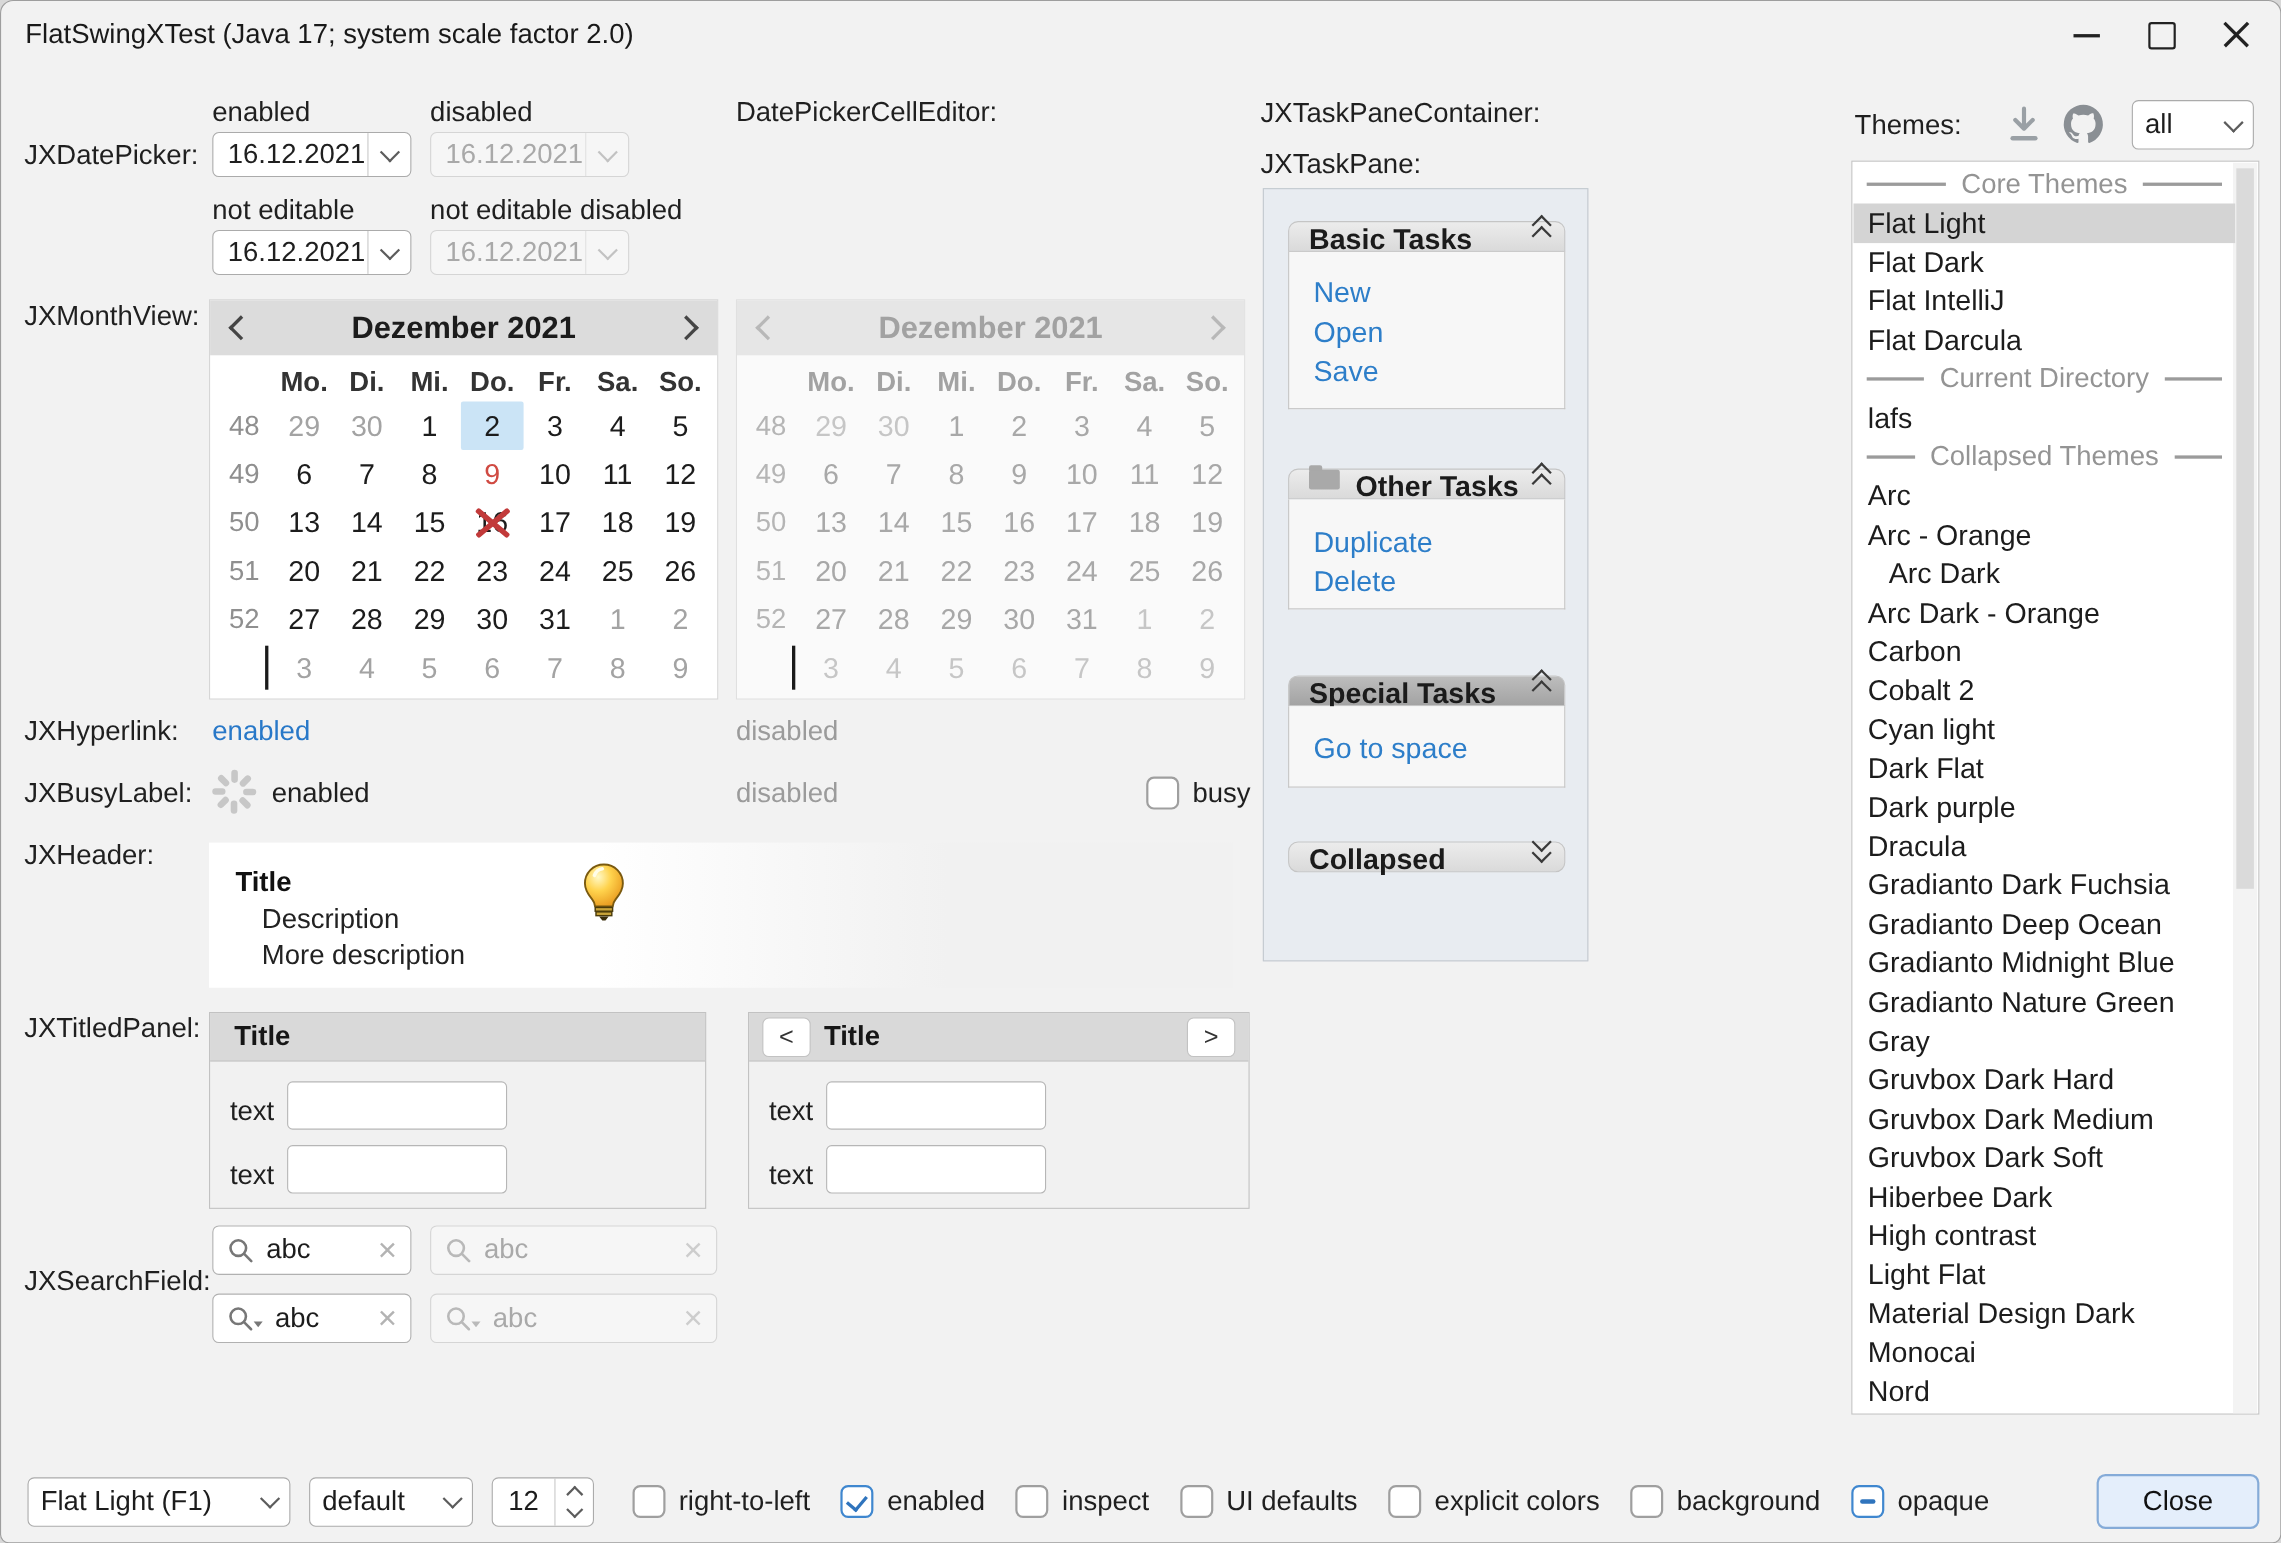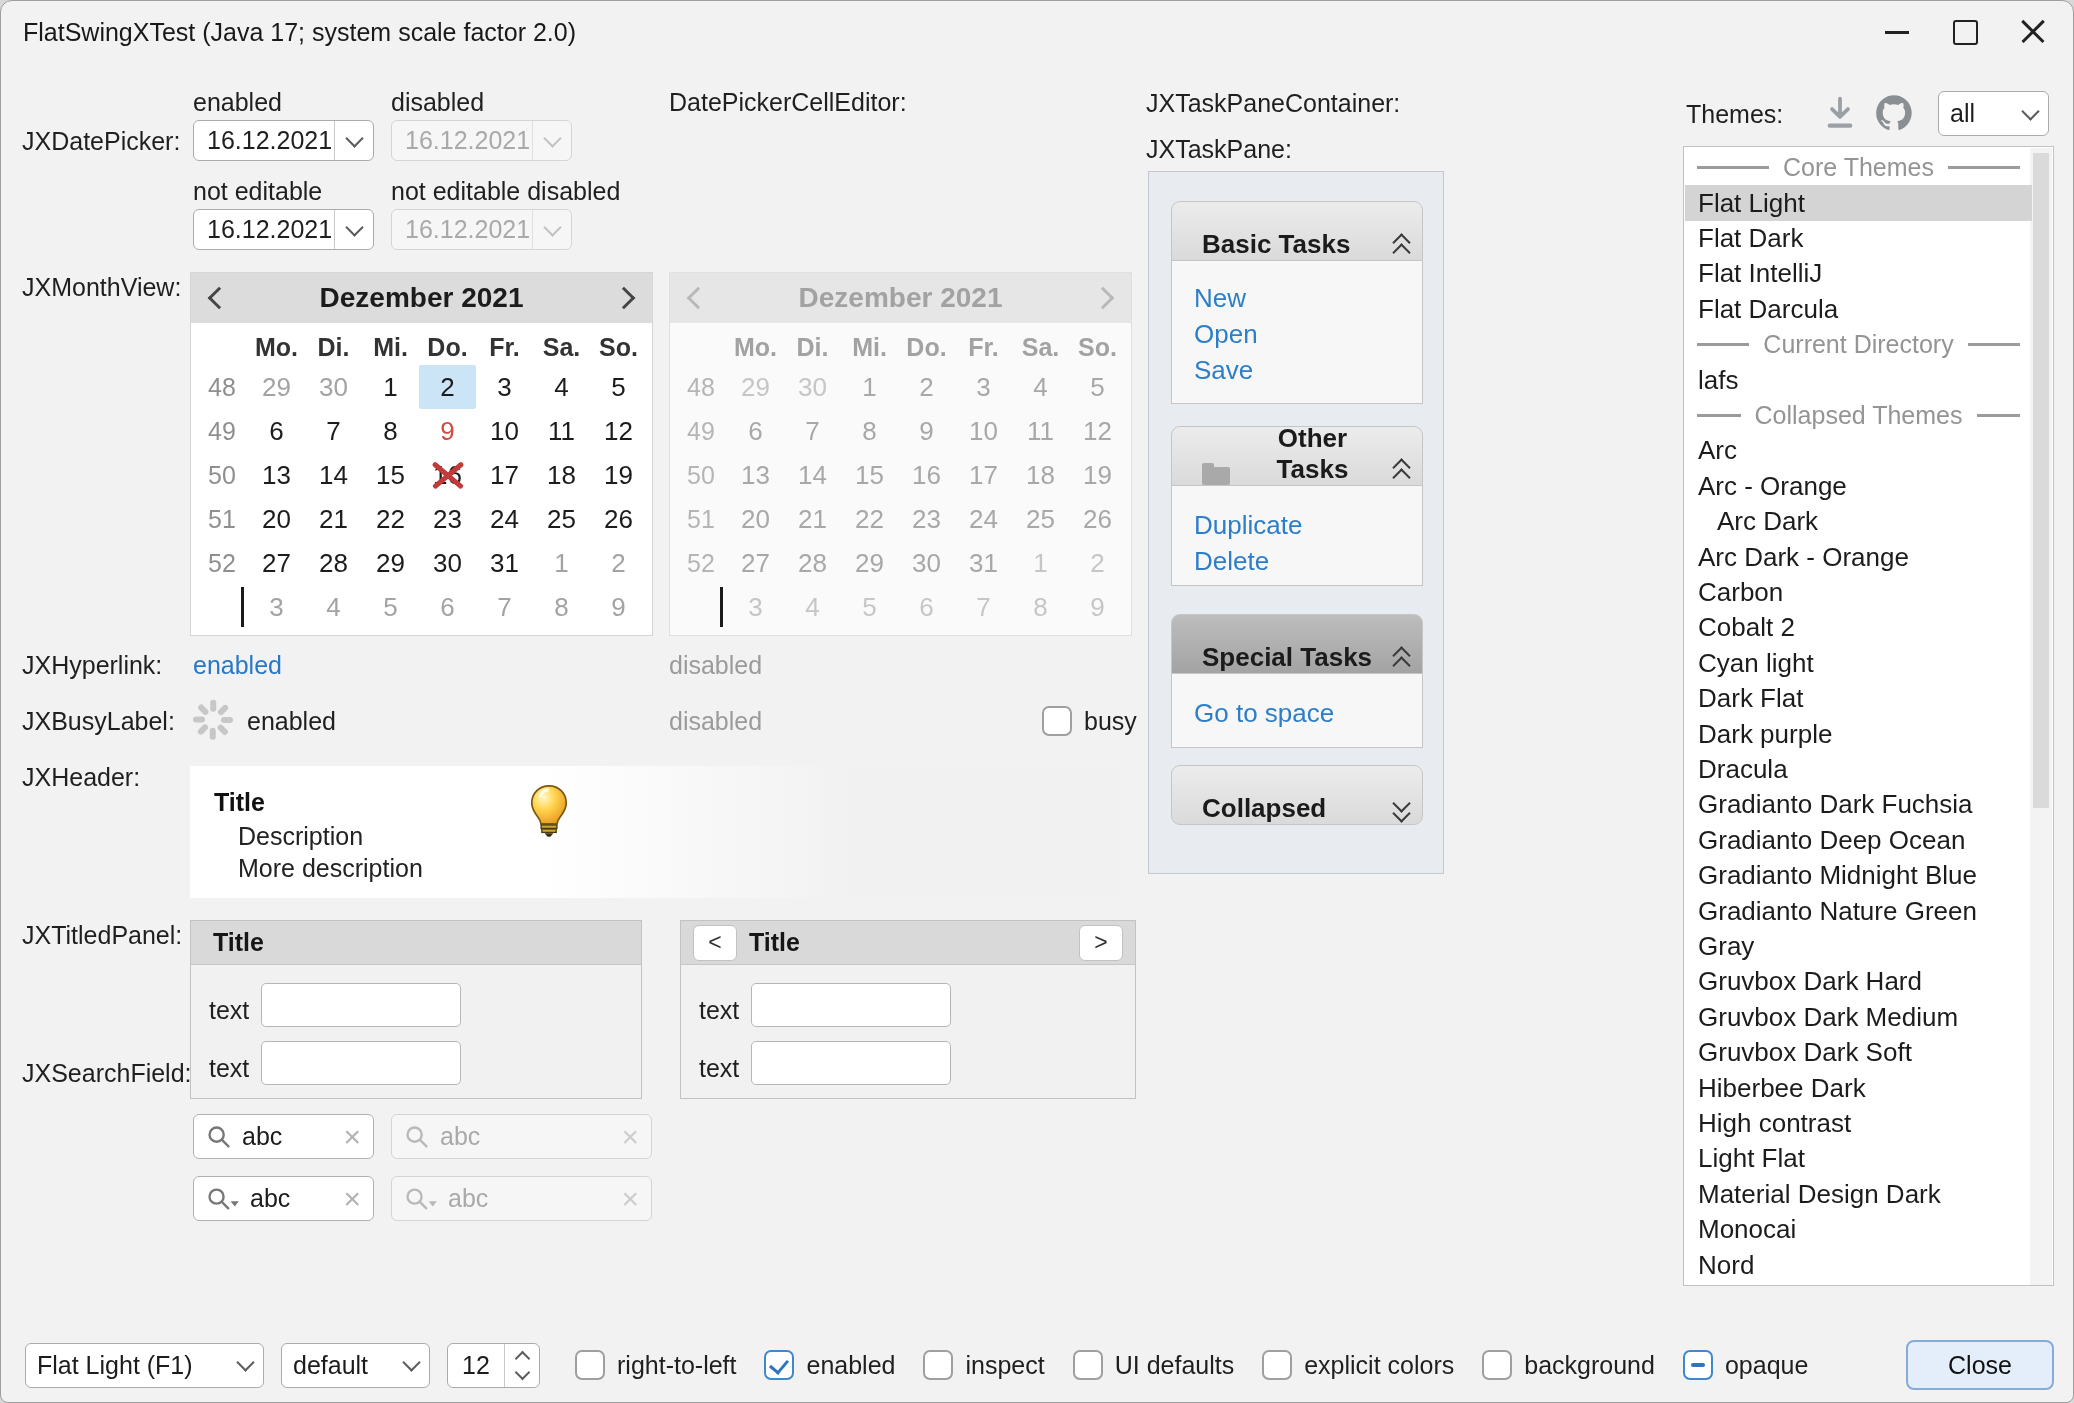--- a/index.html
+++ b/index.html
@@ -86,22 +86,22 @@
   
   .sfield{position:absolute;height:45px;background:#fff;border:1.5px solid #b1b1b1;border-radius:6px;box-sizing:border-box;
           display:flex;align-items:center;padding:0 12px;gap:10px;}
   .sfield .txt{flex:1;font-size:25px;color:#1c1c1c;}
   .sfield .clear{font-size:30px;color:#b3b3b3;line-height:1;}
   .sfield.disabled{background:#f6f6f6;border-color:#d5d5d5;}
   .sfield.disabled .txt{color:#a9a9a9;} .sfield.disabled .clear{color:#cdcdcd;}
   
   .tpc{position:absolute;left:1147px;top:170px;width:296px;height:703px;background:#e8ecf1;border:1px solid #c3c9cf;box-sizing:border-box;}
   .tp-pane{position:absolute;left:22px;width:252px;}
-  .tp-header{height:60px;background:linear-gradient(#ececec,#dadada);border:1px solid #c5c5c5;border-radius:9px 9px 0 0;
-             display:flex;align-items:flex-end;padding:0 14px 0 30px;box-sizing:border-box;gap:12px;}
+  .tp-header{height:28px;background:linear-gradient(#ececec,#dadada);border:1px solid #c5c5c5;border-radius:9px 9px 0 0;
+             display:flex;align-items:flex-start;padding:0 14px 0 18px;box-sizing:border-box;gap:12px;}
   .tp-header.rounded{border-radius:9px;}
   .tp-header.dark{background:linear-gradient(#bdbdbd,#a3a3a3);}
   .tp-htitle{font-size:26px;font-weight:bold;color:#1b1b1b;flex:1;}
   .dchev{display:flex;flex-direction:column;align-items:center;}
   .dchev i{display:block;width:11px;height:11px;border-left:2.6px solid #3a3a3a;border-top:2.6px solid #3a3a3a;transform:rotate(45deg);margin:-4px 0 1px 0;}
   .dchev.down i{transform:rotate(225deg);margin:-7px 0 4px 0;}
   .tp-content{position:relative;background:#f7f7f7;border:1px solid #c5c5c5;border-top:none;box-sizing:border-box;}
   .tp-link{position:absolute;left:22px;transform:translateY(-50%);font-size:26px;color:#2d7ec9;white-space:nowrap;}
   .folder{width:28px;height:18px;background:#a9a9a9;border-radius:2px;position:relative;flex:none;}
   .folder::before{content:'';position:absolute;left:0;top:-4px;width:12px;height:5px;background:#a9a9a9;border-radius:2px 2px 0 0;}
@@ -149,21 +149,21 @@
         </div>
     </div>
   </div>
 
   <span class="abs lbl" style="left:21px;top:126px;">JXDatePicker:</span>
   <span class="abs lbl" style="left:21px;top:272px;">JXMonthView:</span>
   <span class="abs lbl" style="left:21px;top:650px;">JXHyperlink:</span>
   <span class="abs lbl" style="left:21px;top:706px;">JXBusyLabel:</span>
   <span class="abs lbl" style="left:21px;top:762px;">JXHeader:</span>
   <span class="abs lbl" style="left:21px;top:920px;">JXTitledPanel:</span>
-  <span class="abs lbl" style="left:21px;top:1058px;">JXSearchField:</span>
+  <span class="abs lbl" style="left:21px;top:1150px;">JXSearchField:</span>
 
   <span class="abs lbl" style="left:192px;top:87px;">enabled</span>
   <span class="abs lbl" style="left:390px;top:87px;">disabled</span>
   <div class="datefield" style="left:192px;top:119px;">
     <span class="df-text">16.12.2021</span>
     <span class="df-btn">
         <i class="chev"></i>
       </span>
   </div>
   <div class="datefield disabled" style="left:390px;top:119px;">

